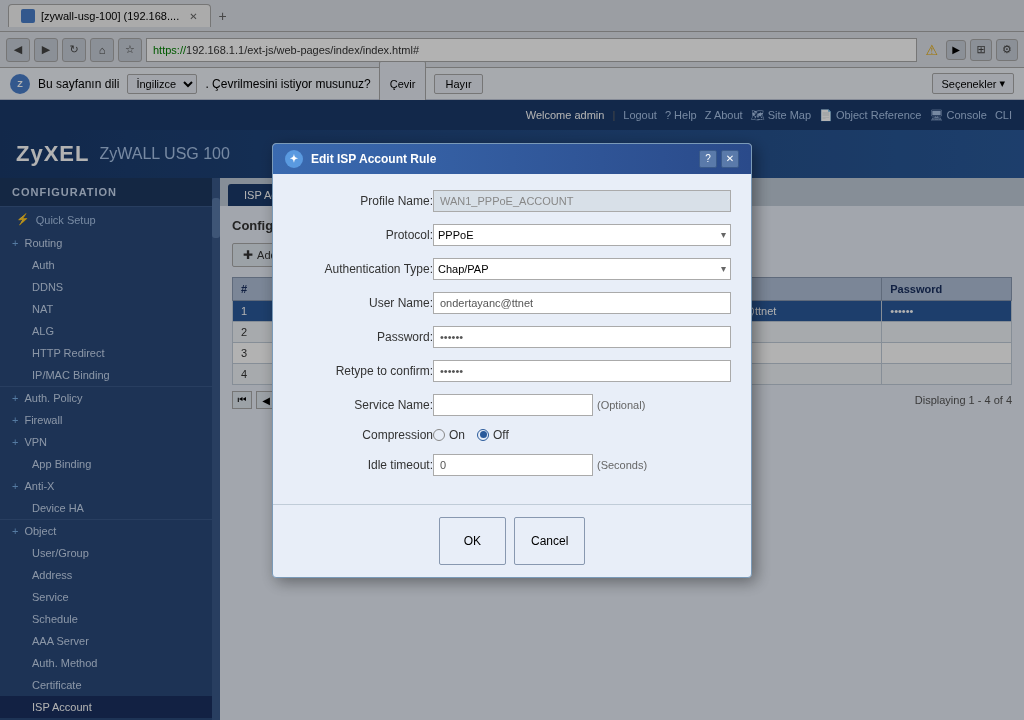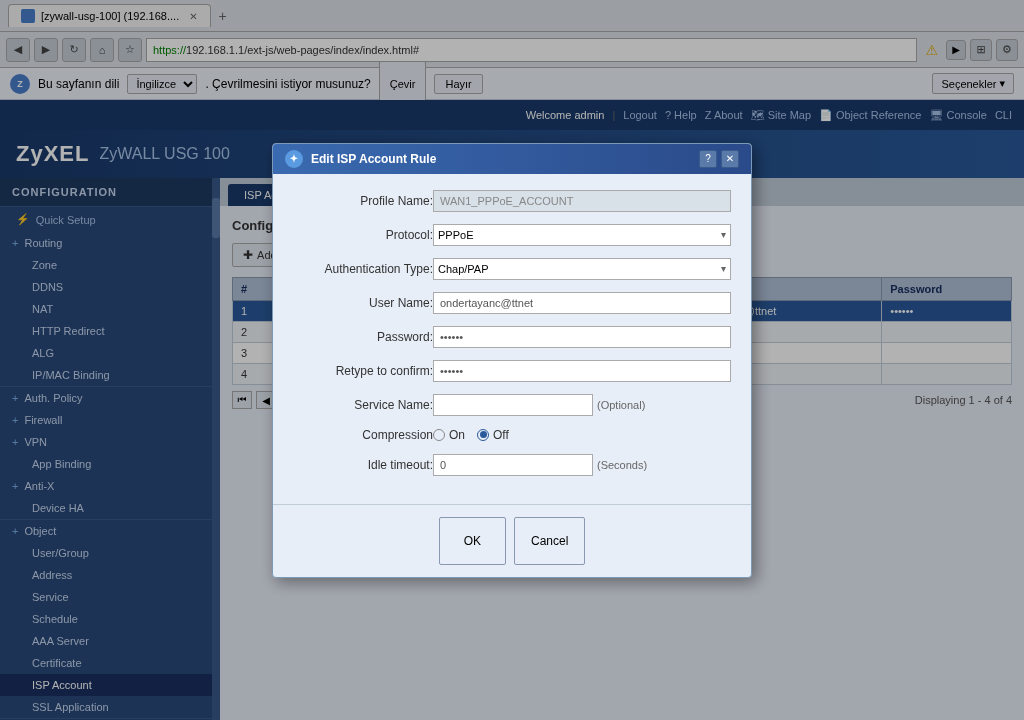--- a/index.html
+++ b/index.html
@@ -451,37 +451,37 @@
         <span>Quick Setup</span>
       </div>
 
       <div class="sidebar-section">
         <div class="sidebar-item">
           <span class="plus">+</span>
           <span>Routing</span>
         </div>
         <div class="sidebar-item">
           <span class="indent"></span>
-          <span>Zone</span>
+          <span>Auth</span>
         </div>
         <div class="sidebar-item">
           <span class="indent"></span>
           <span>DDNS</span>
         </div>
         <div class="sidebar-item">
           <span class="indent"></span>
           <span>NAT</span>
         </div>
         <div class="sidebar-item">
           <span class="indent"></span>
+          <span>ALG</span>
+        </div>
+        <div class="sidebar-item">
+          <span class="indent"></span>
           <span>HTTP Redirect</span>
-        </div>
-        <div class="sidebar-item">
-          <span class="indent"></span>
-          <span>ALG</span>
         </div>
         <div class="sidebar-item">
           <span class="indent"></span>
           <span>IP/MAC Binding</span>
         </div>
       </div>
 
       <div class="sidebar-section">
         <div class="sidebar-item">
           <span class="plus">+</span>
@@ -526,20 +526,24 @@
           <span class="indent"></span>
           <span>Service</span>
         </div>
         <div class="sidebar-item">
           <span class="indent"></span>
           <span>Schedule</span>
         </div>
         <div class="sidebar-item">
           <span class="indent"></span>
           <span>AAA Server</span>
+        </div>
+        <div class="sidebar-item">
+          <span class="indent"></span>
+          <span>Auth. Method</span>
         </div>
         <div class="sidebar-item">
           <span class="indent"></span>
           <span>Certificate</span>
         </div>
         <div class="sidebar-item highlighted">
           <span class="indent"></span>
           <span>ISP Account</span>
         </div>
         <div class="sidebar-item">

